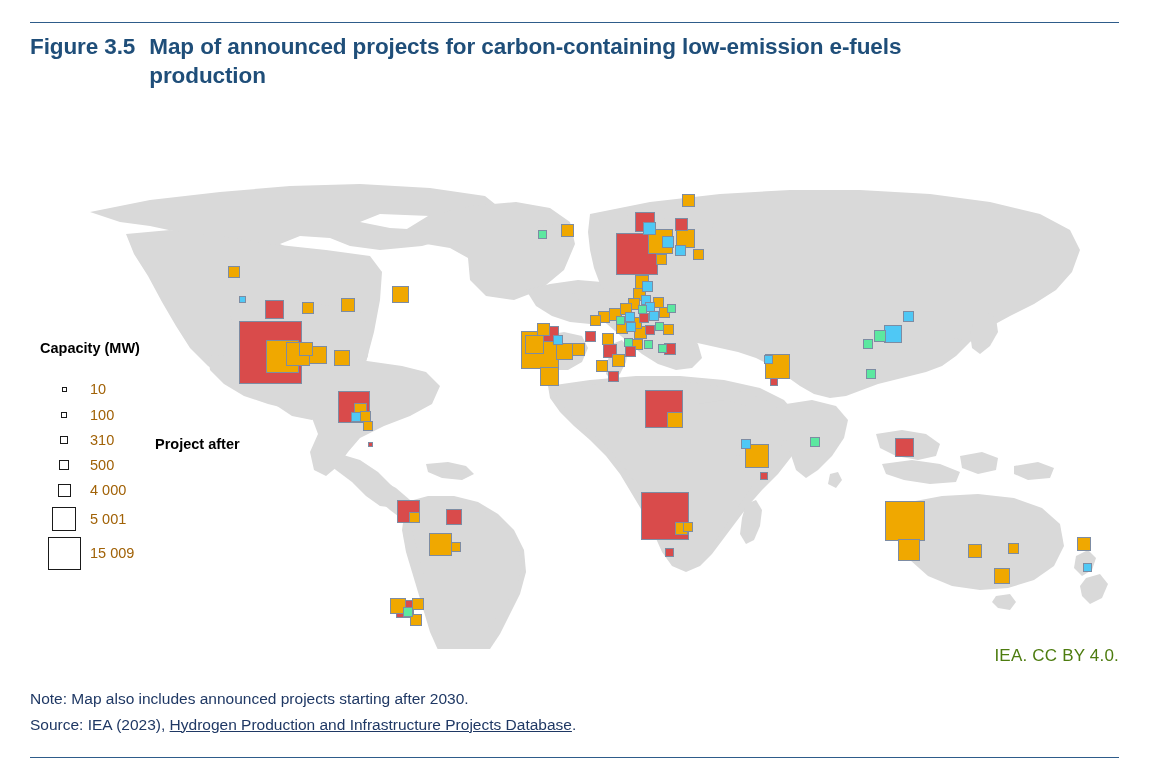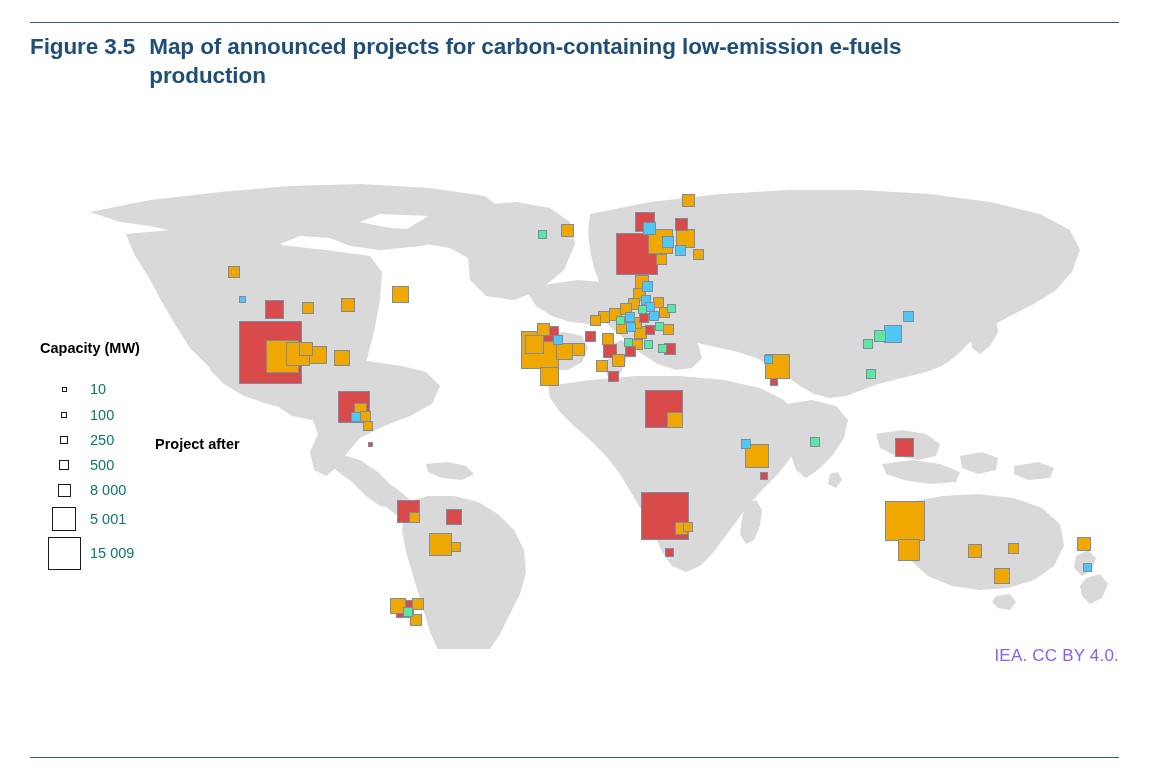--- a/index.html
+++ b/index.html
@@ -112,21 +112,21 @@
     align-items: center;
   }
   .cap-swatch {
     box-sizing: border-box;
     border: 1.6px solid #1A1A1A;
     background: #ffffff;
   }
   .cap-label {
     font-size: 14.5px;
     white-space: nowrap;
-    color: #0f766e;
+    color: #a16207;
   }
 
   
   #status-legend {
     position: absolute;
     left: 155px;
     top: 436px;
     width: 220px;
   }
   #status-legend .legend-title {
@@ -152,21 +152,21 @@
     font-size: 14.5px;
     white-space: nowrap;
   }
 
   
   #iea-credit {
     position: absolute;
     right: 30px;
     top: 646px;
     font-size: 17px;
-    color: #8b5cf6;
+    color: #4d7c0f;
     letter-spacing: 0.2px;
   }
   #footnotes {
     position: absolute;
     left: 30px;
     top: 686px;
     width: 1060px;
     font-size: 15.5px;
     color: #1F3864;
     line-height: 1.65;
@@ -419,33 +419,33 @@
         <div class="cap-row" style="position: absolute; top: 51px;">
           <div class="cap-swatch-cell">
             <div class="cap-swatch" style="width: 6px; height: 6px;"></div>
           </div>
           <div class="cap-label">100</div>
         </div>
         <div class="cap-row" style="position: absolute; top: 76px;">
           <div class="cap-swatch-cell">
             <div class="cap-swatch" style="width: 8px; height: 8px;"></div>
           </div>
-          <div class="cap-label">250</div>
+          <div class="cap-label">310</div>
         </div>
         <div class="cap-row" style="position: absolute; top: 101px;">
           <div class="cap-swatch-cell">
             <div class="cap-swatch" style="width: 10px; height: 10px;"></div>
           </div>
           <div class="cap-label">500</div>
         </div>
         <div class="cap-row" style="position: absolute; top: 126px;">
           <div class="cap-swatch-cell">
             <div class="cap-swatch" style="width: 13px; height: 13px;"></div>
           </div>
-          <div class="cap-label">8 000</div>
+          <div class="cap-label">4 000</div>
         </div>
         <div class="cap-row" style="position: absolute; top: 155px;">
           <div class="cap-swatch-cell">
             <div class="cap-swatch" style="width: 24px; height: 24px;"></div>
           </div>
           <div class="cap-label">5 001</div>
         </div>
         <div class="cap-row" style="position: absolute; top: 189px;">
           <div class="cap-swatch-cell">
             <div class="cap-swatch" style="width: 33px; height: 33px;"></div>
@@ -454,15 +454,21 @@
         </div>
       </div>
   </div>
 
   <div id="status-legend">
     <div class="legend-title">Project after</div>
   </div>
 
   <div id="iea-credit">IEA. CC BY 4.0.</div>
 
+  <div id="footnotes">
+    <div class="fn-line">Note: Map also includes announced projects starting after 2030.</div>
+    <div class="fn-line">
+      <span>Source: IEA (2023), </span><a class="src-link" href="#">Hydrogen Production and Infrastructure Projects Database</a><span>.</span>
+    </div>
+  </div>
 
   <div class="rule bottom"></div>
 </div>
 
 </body></html>

